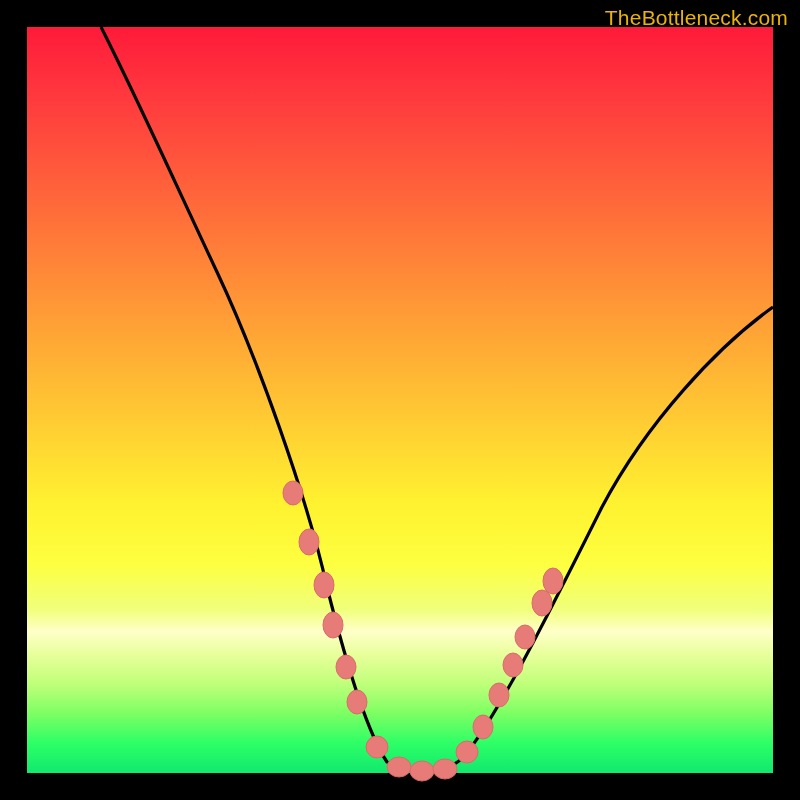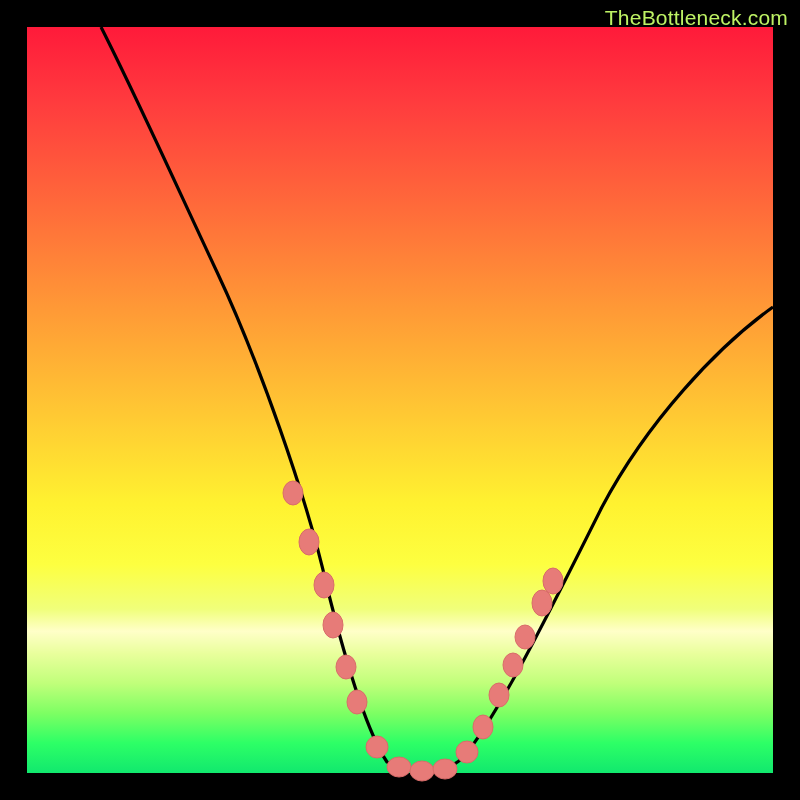--- a/index.html
+++ b/index.html
@@ -41,21 +41,21 @@
       #c0ff7a 88%,
       #7dff63 92%,
       #2dff66 96%,
       #11e86e 100%
     );
   }
   .watermark {
     position: absolute;
     top: 6px;
     right: 12px;
-    color: #bef264;
+    color: #eab308;
     font-size: 21px;
     font-weight: 400;
     letter-spacing: 0.2px;
     user-select: none;
   }
   svg.curve-layer {
     position: absolute;
     left: 0;
     top: 0;
     width: 746px;

